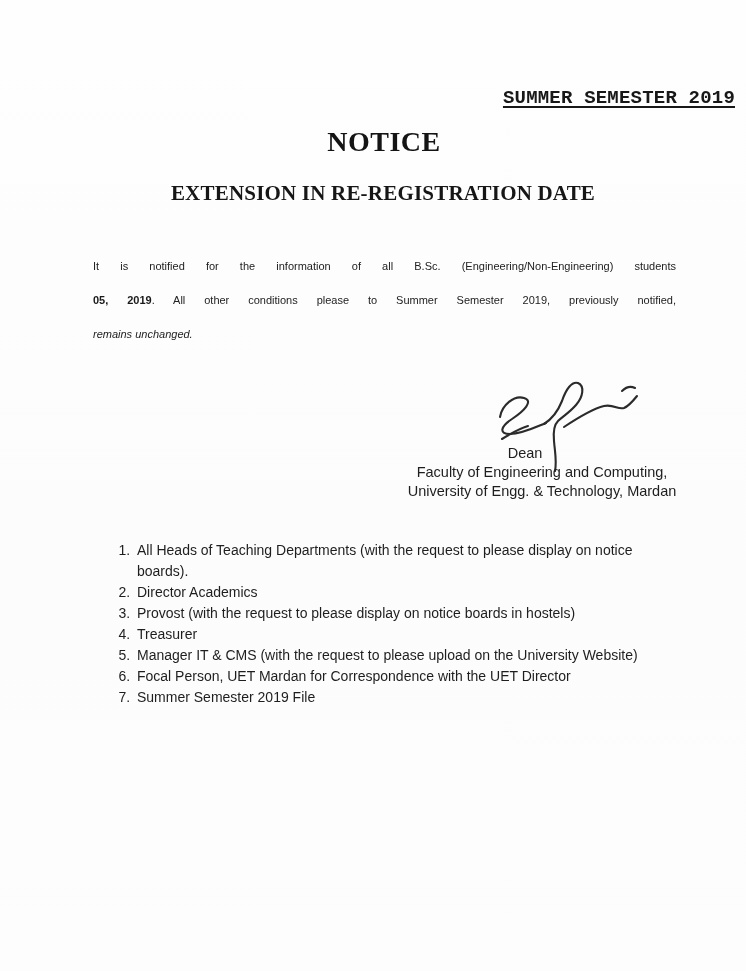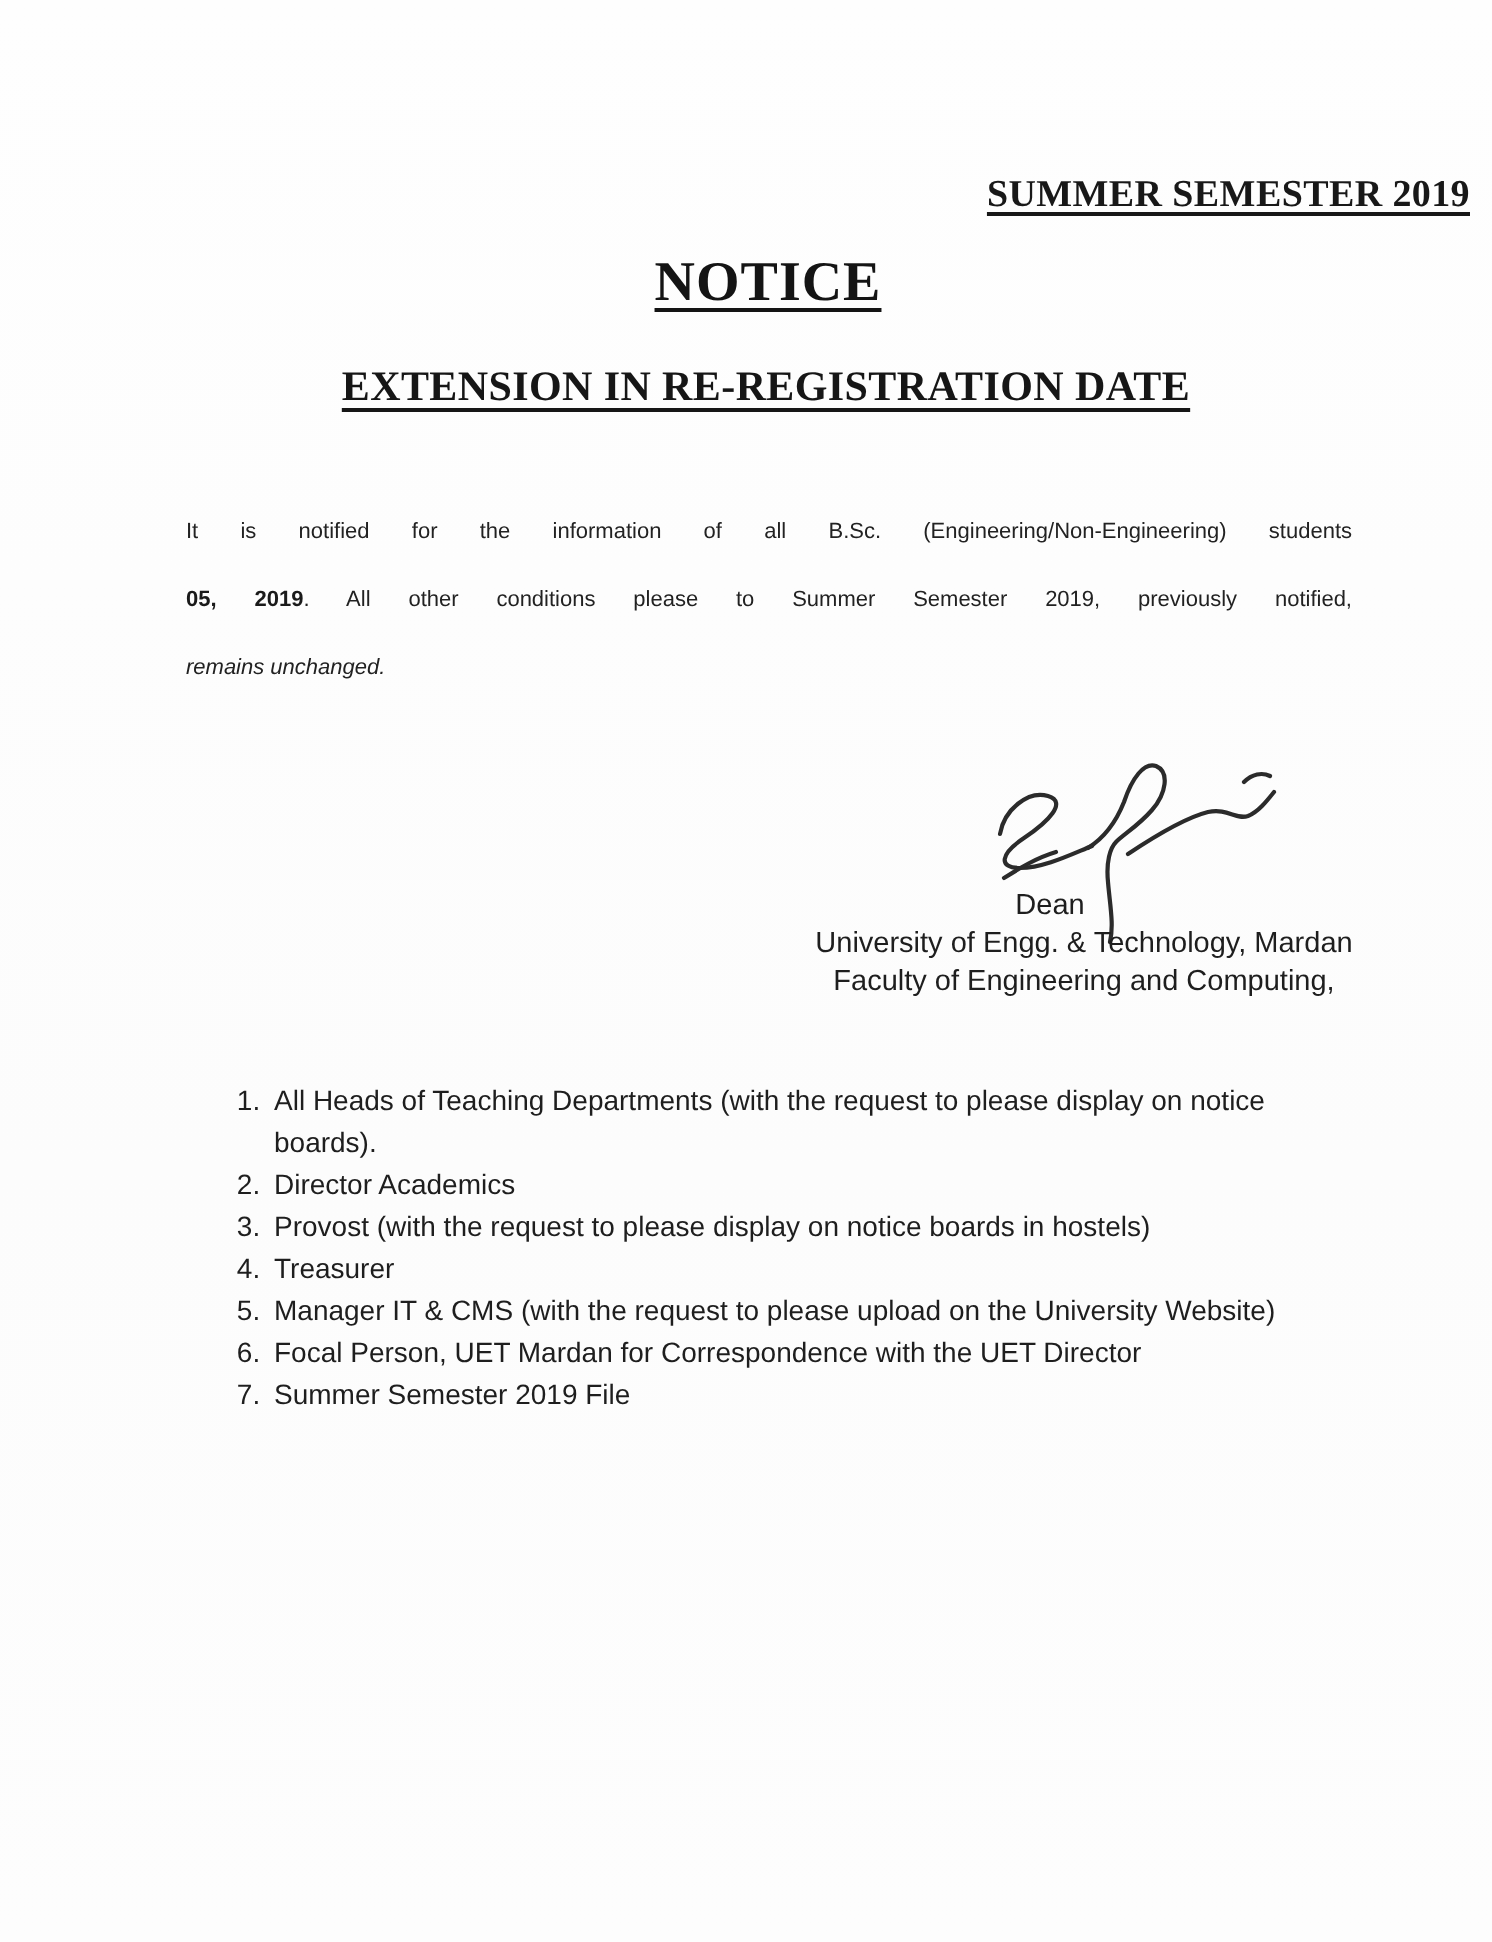--- a/index.html
+++ b/index.html
@@ -11,34 +11,34 @@
     font-family:"Liberation Sans", sans-serif;
     overflow:hidden;
   }
   .page {
     position:absolute; inset:0;
     background:linear-gradient(180deg,#fefefe 0%, #fcfcfc 60%, #fdfdfd 100%);
   }
   
   .semester-heading {
     position:absolute; top:87px; right:11px;
-    font-family:Liberation Serif, serif;
+    font-family:Liberation Mono, monospace;
     font-weight:700; font-size:19px; letter-spacing:0.2px;
     text-decoration:underline; text-decoration-thickness:2px; text-underline-offset:3px;
     color:#181818;
   }
   .notice-title {
     position:absolute; top:126px; left:0; right:0;
     text-align:center; transform:translateX(11px);
     font-family:"Liberation Serif", serif;
     font-weight:700; font-size:28px; letter-spacing:0.5px;
     color:#141414;
   }
   .notice-title .u, .notice-subtitle .u {
-    text-decoration:underline; text-decoration-thickness:2px; text-underline-offset:4px;
+    text-decoration-thickness:2px; text-underline-offset:4px;
   }
   .notice-subtitle {
     position:absolute; top:181px; left:0; right:0;
     text-align:center; transform:translateX(10px);
     font-family:"Liberation Serif", serif;
     font-weight:700; font-size:21px; letter-spacing:0.2px;
     color:#161616;
   }
   .notice-body {
     position:absolute; top:249px; left:93px; width:583px;
@@ -100,22 +100,22 @@
   <svg class="signature-svg" viewBox="0 0 158 94" xmlns="http://www.w3.org/2000/svg" aria-hidden="true">
     <path d="M14,38 C16,26 28,16 38,19 C48,22 38,32 26,40 C14,48 13,55 24,55 C36,55 50,48 60,44"></path>
     <path d="M16,60 C24,55 32,50 42,47"></path>
     <path d="M58,45 C66,40 72,32 76,22 C80,10 86,2 92,4 C99,7 97,18 90,26 C83,34 76,38 72,42 C69,45 67,52 68,62 C69,74 71,83 69,92"></path>
     <path d="M78,48 C90,40 106,30 118,27 C128,25 132,31 138,29 C143,27 147,22 151,17"></path>
     <path d="M136,12 C140,8 145,7 149,9"></path>
   </svg>
 
   <div class="signature-block">
     <div class="signer-title">Dean</div>
+    <div>Faculty of Engineering and Computing,</div>
     <div>University of Engg. &amp; Technology, Mardan</div>
-    <div>Faculty of Engineering and Computing,</div>
   </div>
 
   <div class="copy-section">
     <ol>
       <li>All Heads of Teaching Departments (with the request to please display on notice boards).</li>
       <li>Director Academics</li>
       <li>Provost (with the request to please display on notice boards in hostels)</li>
       <li>Treasurer</li>
       <li>Manager IT &amp; CMS (with the request to please upload on the University Website)</li>
       <li>Focal Person, UET Mardan for Correspondence with the UET Director</li>

